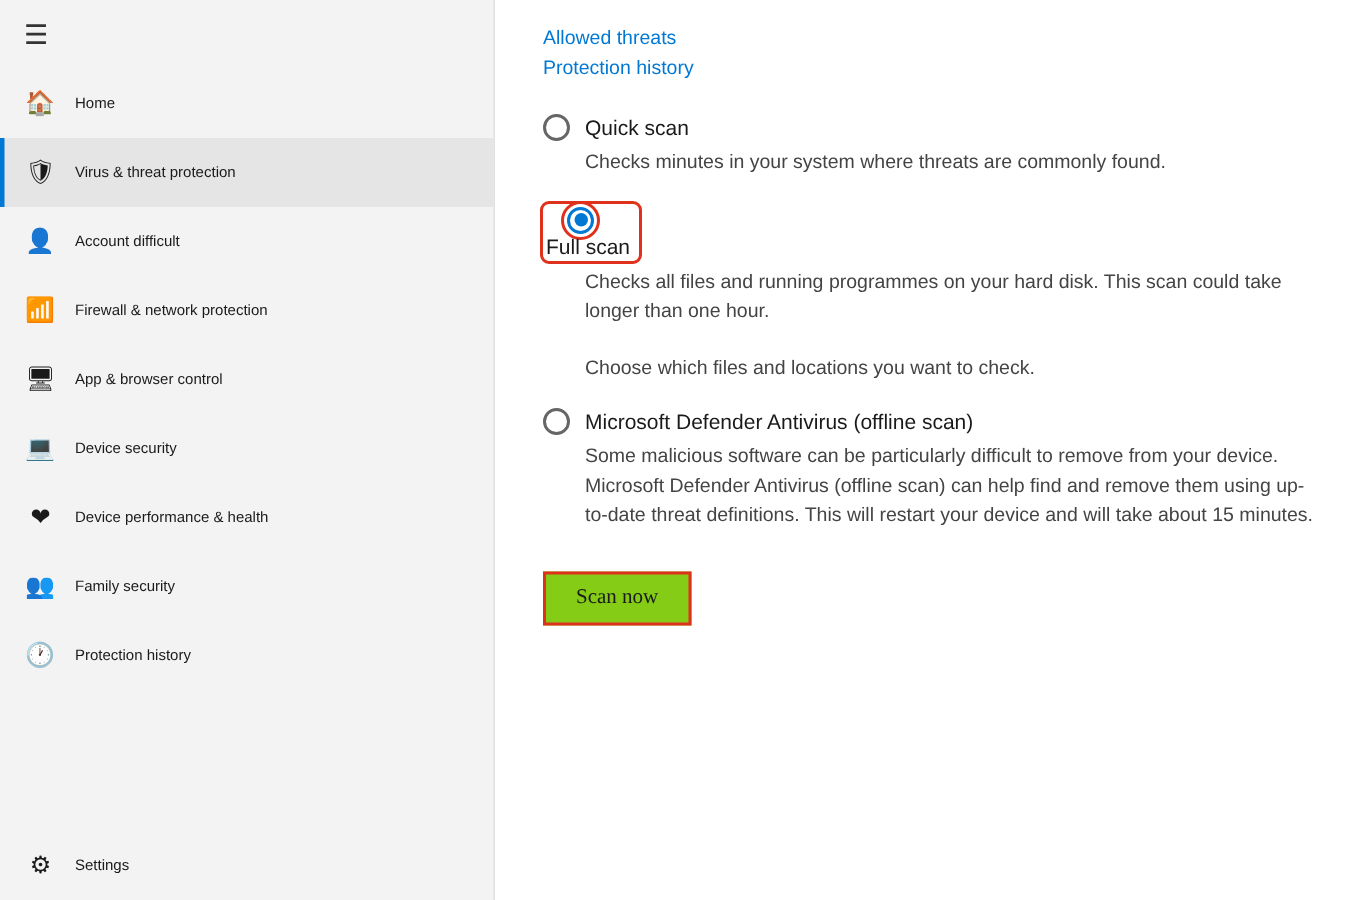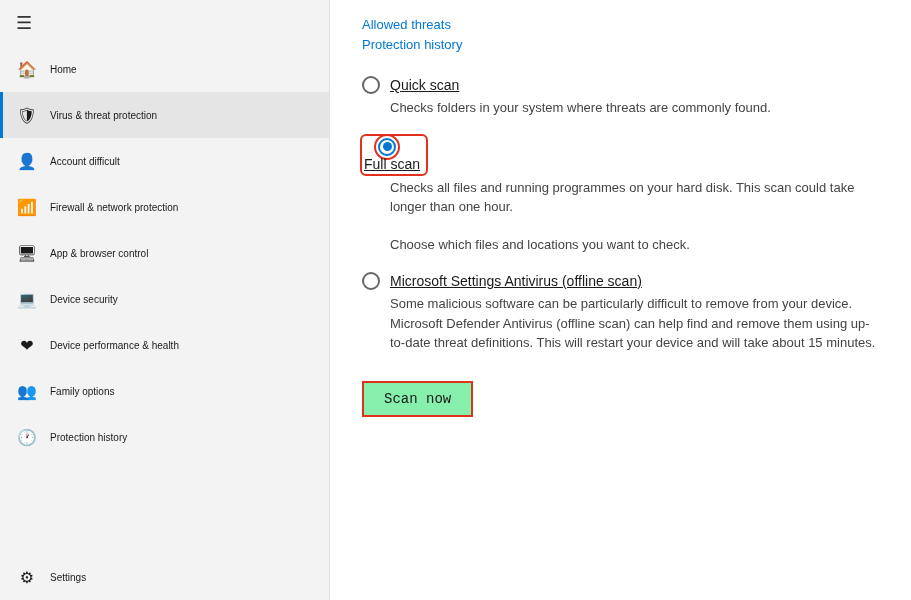--- a/index.html
+++ b/index.html
@@ -94,21 +94,20 @@
     }
 
     .scan-option {
       margin-bottom: 18px;
     }
 
     .scan-option-header {
       display: flex;
       align-items: center;
       margin-bottom: 4px;
-      text-decoration: underline;
     }
 
     .radio-btn {
       width: 18px;
       height: 18px;
       border-radius: 50%;
       border: 2px solid #666;
       margin-right: 10px;
       flex-shrink: 0;
       display: flex;
@@ -152,27 +151,27 @@
       margin-left: 28px;
       line-height: 1.5;
     }
 
     .scan-now-wrapper {
       margin-top: 28px;
     }
 
     .scan-now-btn {
       padding: 8px 20px;
-      background: #86efac;
+      background: #84cc16;
       border: 2px solid #e0311c;
       cursor: pointer;
       font-size: 14px;
       color: #1a1a1a;
       outline: none;
-      font-family: Liberation Mono, monospace;
+      font-family: Liberation Serif, serif;
     }
   </style>
 </head>
 <body>
 
 <div class="sidebar">
   <div class="hamburger">☰</div>
   <div id="nav-items">
       <div class="nav-item">
     <span class="nav-icon">🏠</span>
@@ -197,21 +196,21 @@
       <div class="nav-item">
     <span class="nav-icon">💻</span>
     <span class="nav-label">Device security</span>
   </div>
       <div class="nav-item">
     <span class="nav-icon">❤</span>
     <span class="nav-label">Device performance &amp; health</span>
   </div>
       <div class="nav-item">
     <span class="nav-icon">👥</span>
-    <span class="nav-label">Family options</span>
+    <span class="nav-label">Family security</span>
   </div>
       <div class="nav-item">
     <span class="nav-icon">🕐</span>
     <span class="nav-label">Protection history</span>
   </div>
     </div>
   <div class="sidebar-bottom" id="nav-bottom">
       <div class="nav-item">
     <span class="nav-icon">⚙</span>
     <span class="nav-label">Settings</span>
@@ -223,38 +222,38 @@
   <div id="main-links">
       <div class="link-row"><a class="link-text">Allowed threats</a></div>
       <div class="link-row"><a class="link-text">Protection history</a></div>
     </div>
   <div class="scan-options" id="scan-options">
       <div class="scan-option">
         <div class="scan-option-header">
           <span class="radio-btn"></span>
           <span class="scan-option-label">Quick scan</span>
         </div>
-        <div class="scan-option-desc">Checks folders in your system where threats are commonly found.</div>
+        <div class="scan-option-desc">Checks minutes in your system where threats are commonly found.</div>
       </div>
       <div class="scan-option">
         <div class="scan-option-header">
           <span class="radio-highlight">
             <span class="radio-btn selected"></span>
             <span class="scan-option-label">Full scan</span>
           </span>
         </div>
         <div class="scan-option-desc">Checks all files and running programmes on your hard disk. This scan could take longer than one hour.</div>
       </div>
       <div class="scan-option">
         <div class="scan-option-desc">Choose which files and locations you want to check.</div>
       </div>
       <div class="scan-option">
         <div class="scan-option-header">
           <span class="radio-btn"></span>
-          <span class="scan-option-label">Microsoft Settings Antivirus (offline scan)</span>
+          <span class="scan-option-label">Microsoft Defender Antivirus (offline scan)</span>
         </div>
         <div class="scan-option-desc">Some malicious software can be particularly difficult to remove from your device. Microsoft Defender Antivirus (offline scan) can help find and remove them using up-to-date threat definitions. This will restart your device and will take about 15 minutes.</div>
       </div>
     </div>
   <div class="scan-now-wrapper">
     <button class="scan-now-btn" id="scan-now-btn">Scan now</button>
   </div>
 </div>
 
 </body></html>

